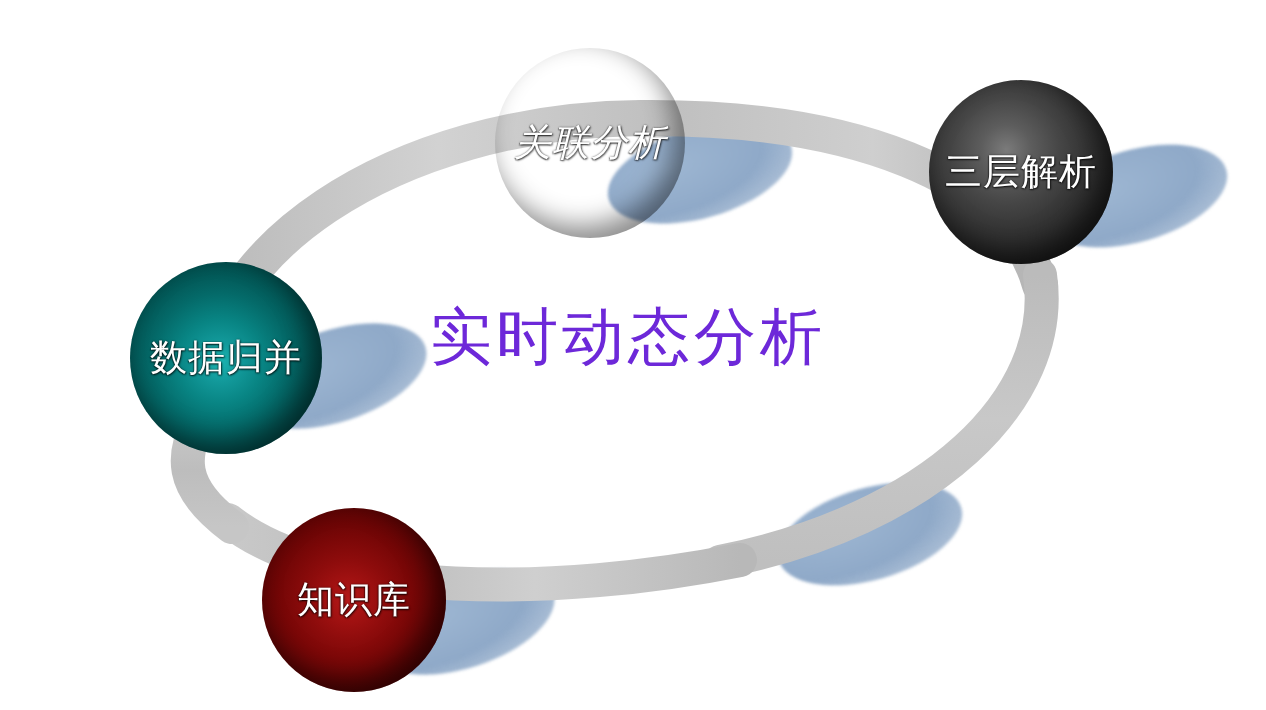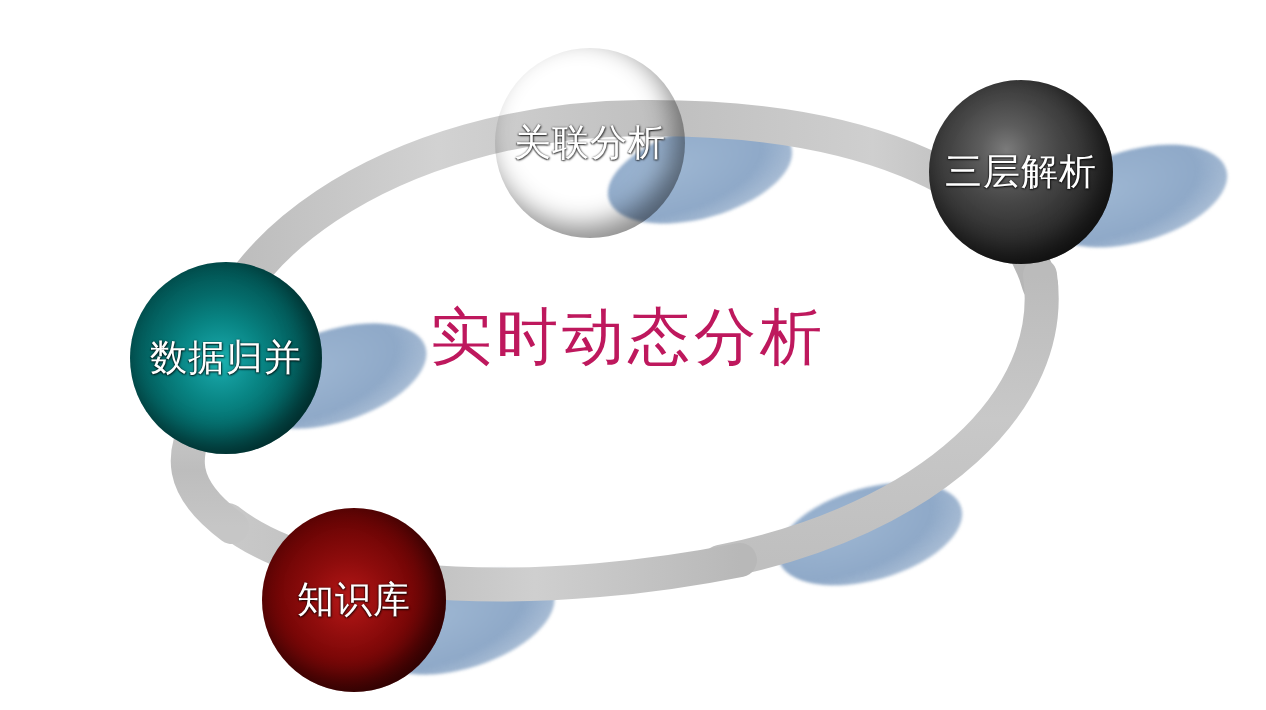--- a/index.html
+++ b/index.html
@@ -44,21 +44,21 @@
       -1px 1px 1px rgba(0,0,0,0.35);
     pointer-events: none;
   }
   .shadow-ellipse {
     position: absolute;
     border-radius: 50%;
     pointer-events: none;
   }
   #center-title {
     position: absolute;
-    color: #be185d;
+    color: #6d28d9;
     font-family: "Liberation Serif", "DejaVu Serif", serif;
     font-size: 62px;
     font-weight: 400;
     letter-spacing: 4px;
     white-space: nowrap;
     line-height: 1;
   }
 </style>
 </head>
 <body>
@@ -123,21 +123,21 @@
              C 560 596, 330 600, 228 520" fill="none" stroke="url(#bandGradBottom)" stroke-width="34" stroke-linecap="round"></path>
 
     <path d="M 232 527
              C 178 487, 180 455, 203 413" fill="none" stroke="url(#bandGradLeft)" stroke-width="34" stroke-linecap="round"></path>
   </svg>
 
   <div class="node" style="left:495px; top:48px; width:190px; height:190px; z-index:4;
               background:
                 radial-gradient(circle at 50% 53%, #9dc0f2 0%, #6f9ee4 11%, #3f6fc2 30%, #23509f 52%, #173a78 72%, #0e2a5c 88%, #0a2css 100%),
                 radial-gradient(circle at 50% 50%, #1b3f80 0%, #0d2a5a 100%);
-              box-shadow: inset -10px -12px 26px rgba(0,0,0,0.45);">
+              box-shadow: inset -10px -12px 26px rgba(0,0,0,0.45); font-style: italic;">
     <span class="node-label" style="font-size:37px;">关联分析</span>
   </div>
 
   <div class="node" style="left:130px; top:262px; width:192px; height:192px; z-index:3;
               background:
                 radial-gradient(circle at 47% 52%, #1bb4b1 0%, #12999a 14%, #088483 30%, #046a69 48%, #025150 68%, #013c3b 86%, #012e2e 100%);
               box-shadow: inset -10px -12px 26px rgba(0,0,0,0.45);">
     <span class="node-label" style="font-size:37px;">数据归并</span>
   </div>
 

